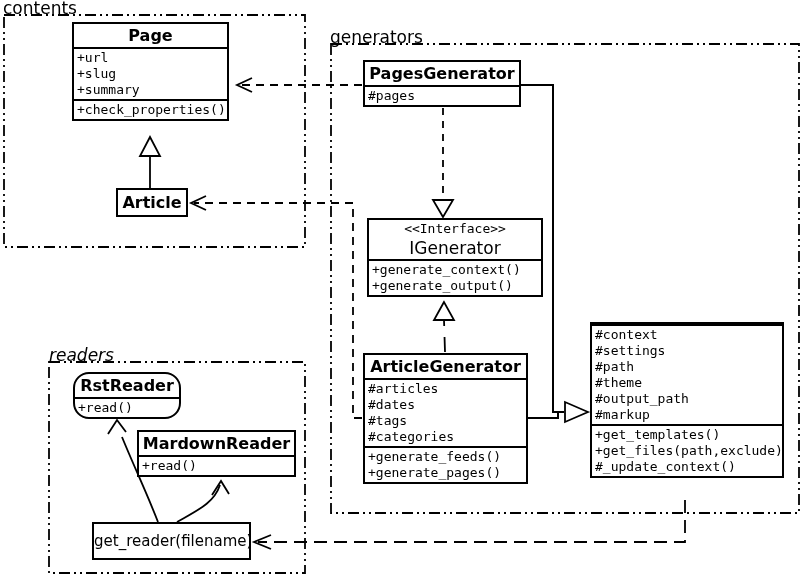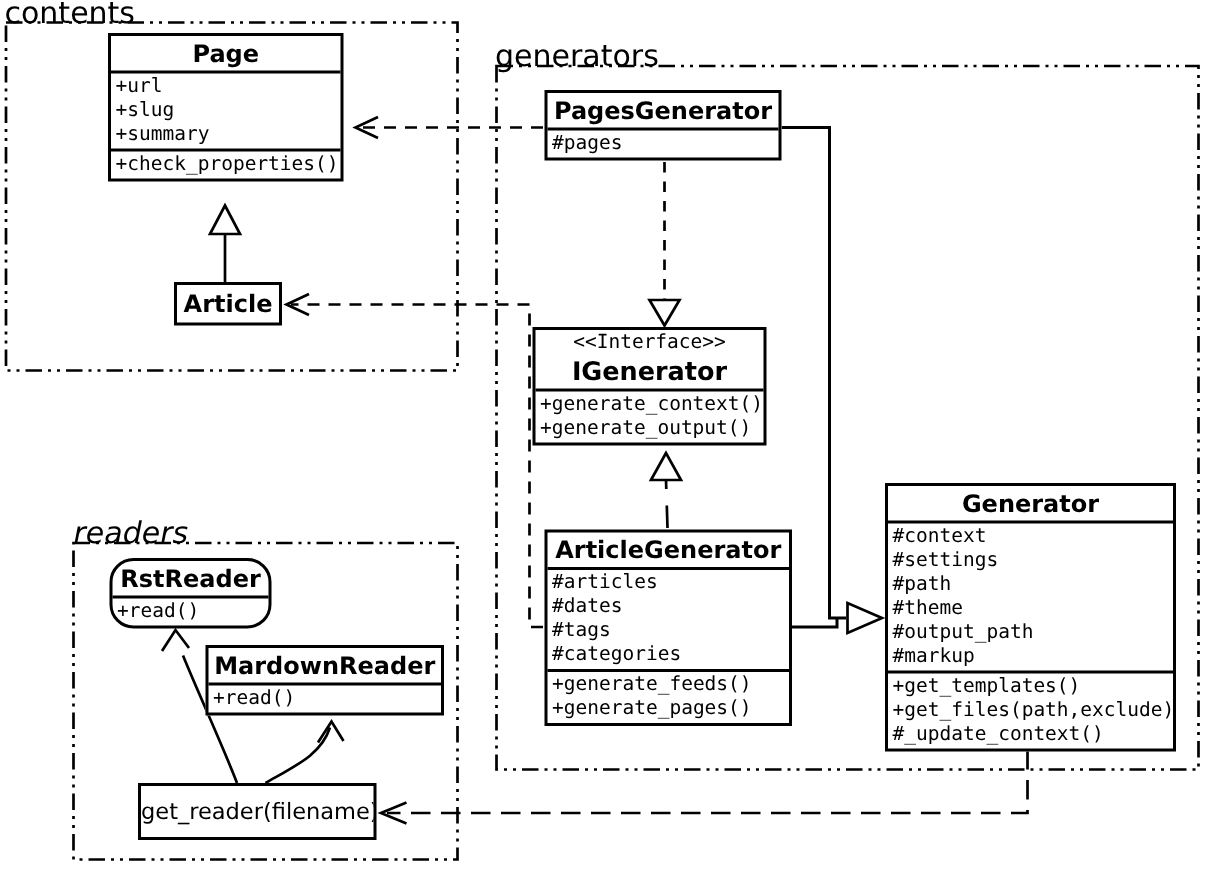--- a/index.html
+++ b/index.html
@@ -2,50 +2,50 @@
 <html><head>
 <meta charset="utf-8">
 <style>
   html,body{margin:0;padding:0;background:#ffffff;}
   #stage{
     position:relative;width:803px;height:579px;background:#ffffff;overflow:hidden;
     font-family:"DejaVu Sans","Liberation Sans",sans-serif;color:#000;
   }
   #wires{position:absolute;left:0;top:0;z-index:0;}
   .pkg-label{
-    position:absolute;z-index:3;font-size:20px;line-height:15px;color:#000;
+    position:absolute;z-index:3;font-size:17px;line-height:15px;color:#000;
     font-family:"DejaVu Sans","Liberation Sans",sans-serif;
   }
   .uml-box{
     position:absolute;z-index:2;background:#ffffff;border:2px solid #000;
     box-sizing:border-box;
   }
   .box-title{
     font-weight:bold;font-size:16px;line-height:23px;text-align:center;
     white-space:nowrap;overflow:hidden;
   }
   .stereotype{
     font-family:"DejaVu Sans Mono","Liberation Mono",monospace;font-weight:normal;
     font-size:13px;line-height:17px;text-align:center;
   }
-  .title-main{font-weight:bold;font-size:17px;line-height:22px;text-align:center;}
+  .title-main{font-weight:normal;font-size:17px;line-height:22px;text-align:center;}
   .box-section{border-top:2px solid #000;padding:1px 0;}
   .member{
     font-family:"DejaVu Sans Mono","Liberation Mono",monospace;
     font-size:13px;line-height:16px;padding:0 3px;white-space:nowrap;overflow:hidden;
   }
   .plain-box-label{
     font-size:15px;text-align:center;line-height:34px;white-space:nowrap;overflow:hidden;
   }
   
   #box-page{left:72px;top:22px;width:157px;}
   #box-article{left:116px;top:188px;width:72px;height:29px;}
   #box-article .box-title{line-height:25px;}
   #box-pagesgen{left:363px;top:60px;width:158px;}
-  #box-igen{left:355px;top:218px;width:156px;}
+  #box-igen{left:367px;top:218px;width:176px;}
   #box-articlegen{left:363px;top:353px;width:165px;}
   #box-generator{left:590px;top:322px;width:194px;}
   #box-rst{left:73px;top:372px;width:108px;border-radius:16px;}
   #box-mardown{left:137px;top:430px;width:159px;}
   #box-getreader{left:92px;top:522px;width:159px;height:38px;}
 </style>
 </head>
 <body>
 
 <div id="stage">
@@ -131,21 +131,20 @@
       <div class="member">#tags</div>
       <div class="member">#categories</div>
     </div>
     <div class="box-section">
       <div class="member">+generate_feeds()</div>
       <div class="member">+generate_pages()</div>
     </div>
   </div>
 
   <div class="uml-box" id="box-generator">
-    <div class="box-title">Generator</div>
     <div class="box-section">
       <div class="member">#context</div>
       <div class="member">#settings</div>
       <div class="member">#path</div>
       <div class="member">#theme</div>
       <div class="member">#output_path</div>
       <div class="member">#markup</div>
     </div>
     <div class="box-section">
       <div class="member">+get_templates()</div>

